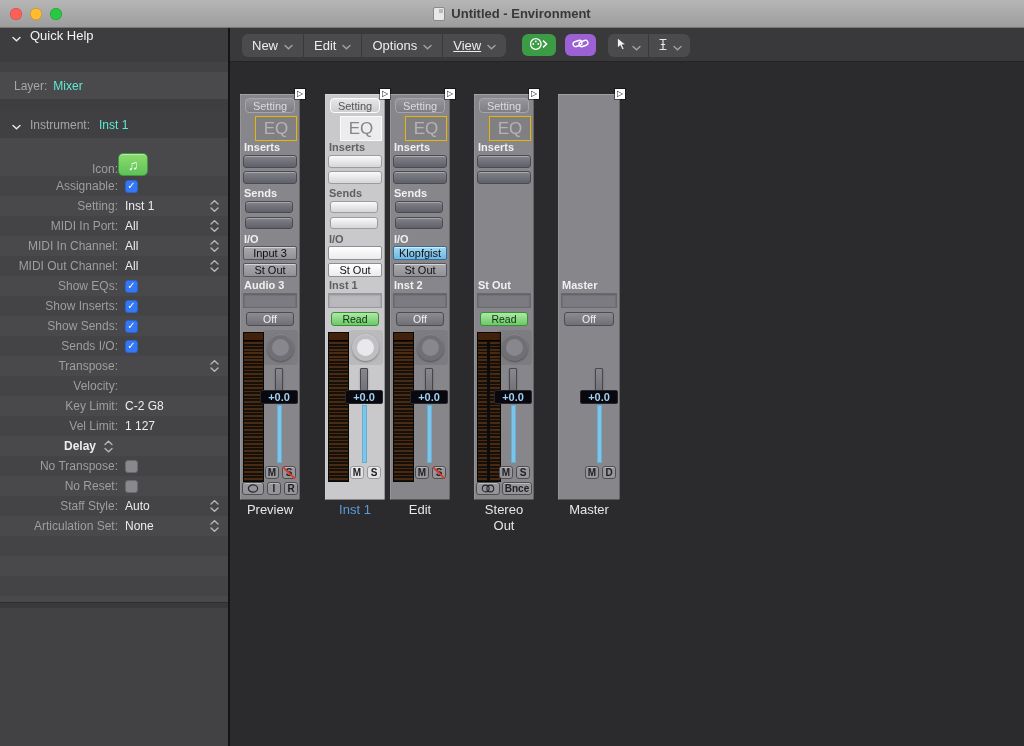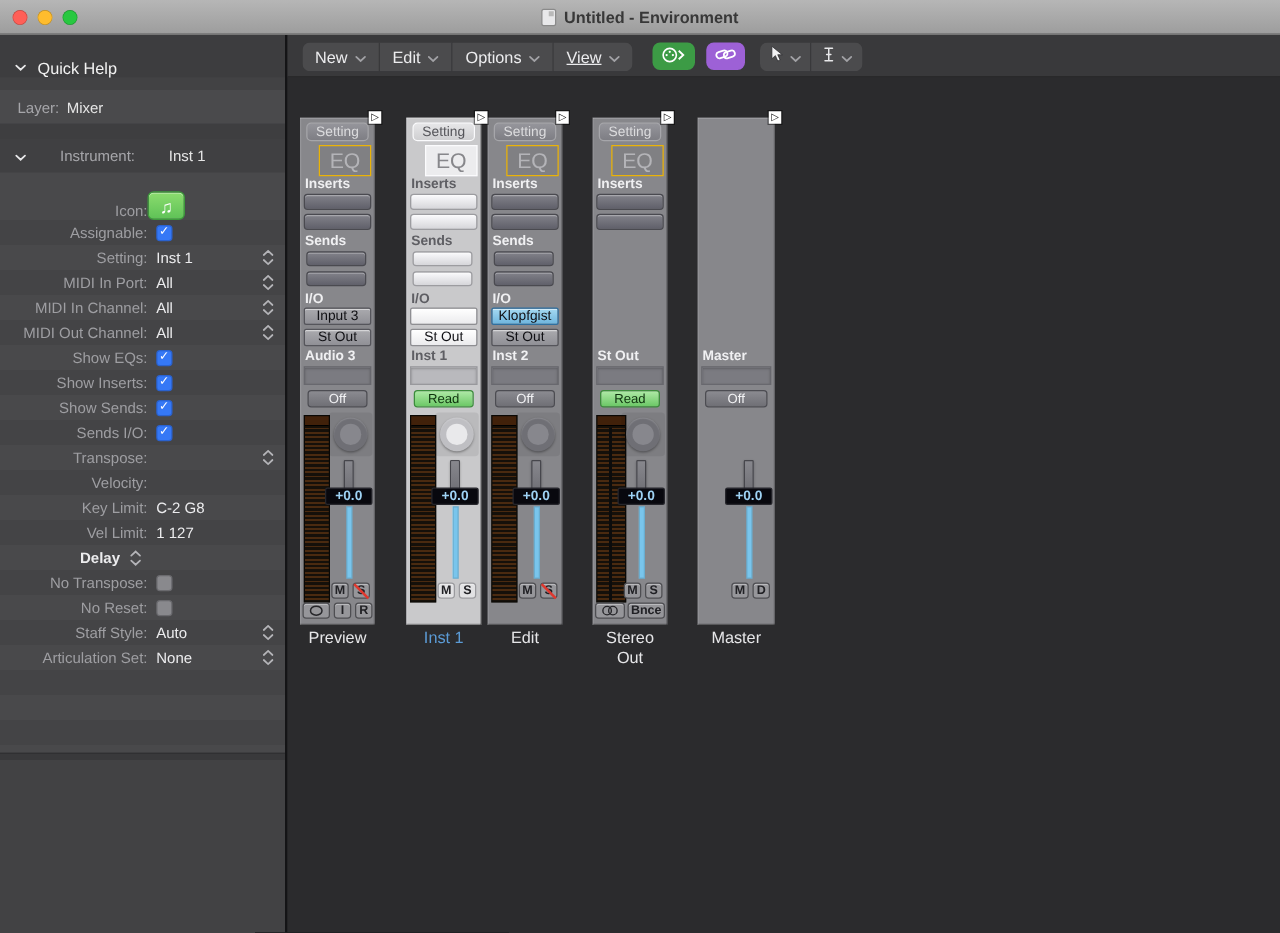--- a/index.html
+++ b/index.html
@@ -13,31 +13,31 @@
   .traffic{position:absolute;left:10px;top:8px;display:flex;gap:8px;}
   .tl{width:12px;height:12px;border-radius:50%;box-shadow:inset 0 0 0 .5px rgba(0,0,0,.25);}
   .title-wrap{margin:0 auto;display:flex;align-items:center;gap:6px;}
   .doc-icon{width:12px;height:14px;background:#e8e8ea;border:1px solid #8a8a8a;border-radius:2px;position:relative;}
   .doc-icon::after{content:'';position:absolute;right:1px;top:1px;width:4px;height:4px;background:#b9b9b9;}
   .win-title{font-size:13px;font-weight:700;color:#383838;}
 
   
   .sidebar{position:absolute;left:0;top:28px;width:228px;height:718px;background:#424244;overflow:hidden;}
   .divider{position:absolute;left:228px;top:28px;width:2px;height:718px;background:#141416;}
-  .sb-header{height:34px;background:#3d3d3f;display:flex;align-items:flex-end;padding-left:12px;gap:9px;}
+  .sb-header{height:34px;background:#3d3d3f;display:flex;align-items:flex-start;padding-left:12px;gap:9px;}
   .sb-header .hdr-text{font-size:13px;color:#f2f2f2;}
   .help-block{height:138px;background:#4a4a4c;padding:9px 13px;}
   .help-title{font-size:12px;font-weight:700;color:#eaeaec;margin-bottom:2px;}
   .help-body{font-size:12px;color:#d2d2d4;line-height:1.33;}
   .stripe-a{height:10px;background:#424244;}
   .layer-row{height:27px;background:#4a4a4c;display:flex;align-items:center;padding-left:14px;gap:6px;}
   .stripe-b{height:12px;background:#3e3e40;}
-  .inst-header{height:27px;background:#404042;display:flex;align-items:center;padding-left:12px;gap:27px;}
+  .inst-header{height:27px;background:#404042;display:flex;align-items:center;padding-left:12px;gap:9px;}
   .sb-label{font-size:12px;color:#a6a6aa;}
-  .sb-value{font-size:12px;color:#e5e5e5;}
+  .sb-value{font-size:12px;color:#5eead4;}
   .param-row{height:20px;display:flex;align-items:center;position:relative;}
   .param-row.lt{background:#49494b;}
   .param-row.dk{background:#444446;}
   .param-row.icon-row{height:38px;align-items:flex-end;}
   .p-label{width:118px;text-align:right;font-size:12px;color:#9e9ea2;flex:0 0 118px;}
   .p-val{margin-left:7px;font-size:12px;color:#ececee;}
   .stepper{position:absolute;right:9px;top:50%;transform:translateY(-50%);display:flex;flex-direction:column;gap:1px;align-items:center;}
   .stepper.inline{position:static;transform:none;margin-left:8px;}
   .cb{width:13px;height:13px;border-radius:3px;background:#89898d;border:1px solid #6a6a6e;
       display:flex;align-items:center;justify-content:center;font-size:10px;color:#fff;line-height:1;}

